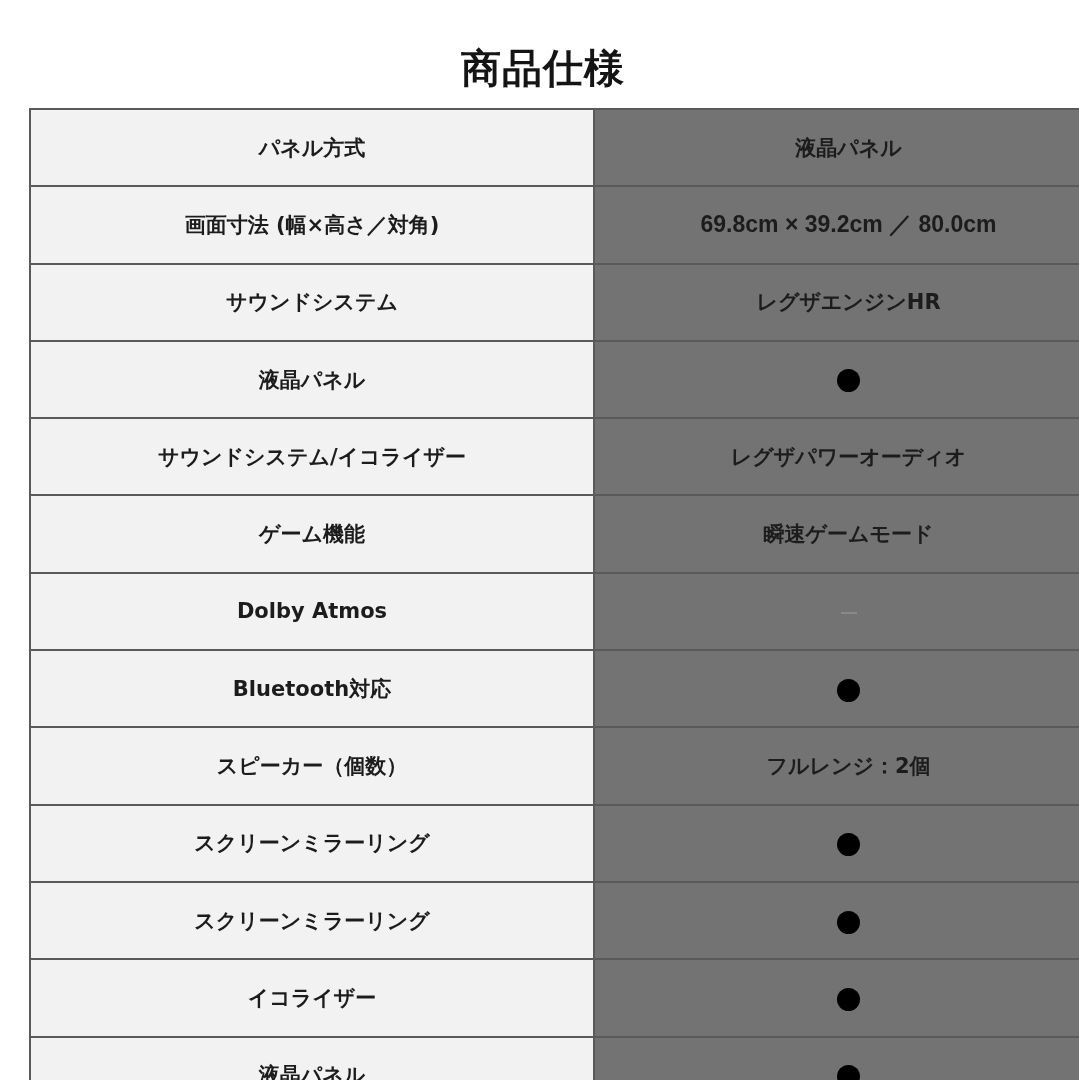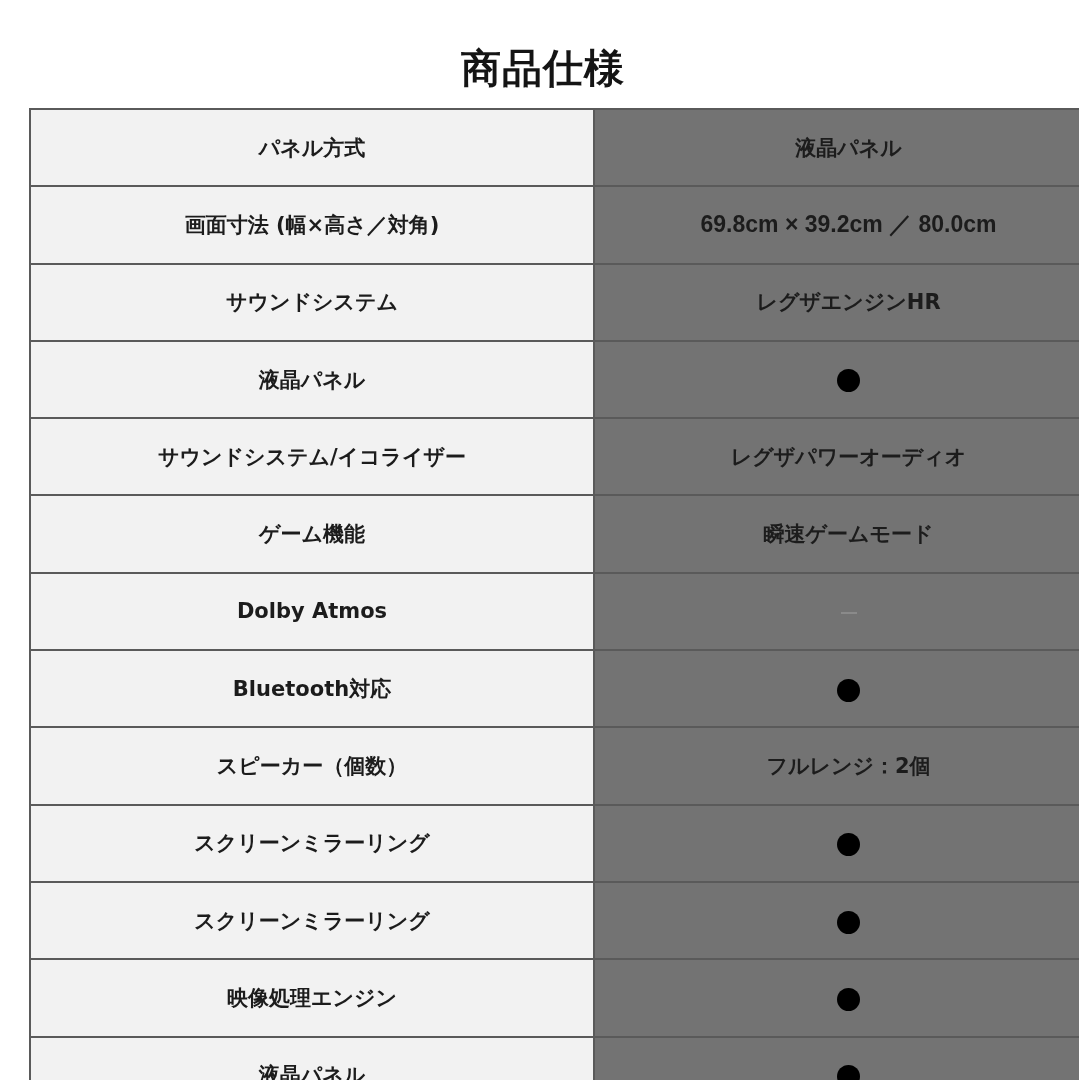--- a/index.html
+++ b/index.html
@@ -144,21 +144,21 @@
       </td>
     </tr>
     <tr>
       <td class="label">スクリーンミラーリング</td>
       <td class="value">
         <span class="dot"></span>
         <span class="hidden-text">●</span>
       </td>
     </tr>
     <tr>
-      <td class="label">映像処理エンジン</td>
+      <td class="label">イコライザー</td>
       <td class="value">
         <span class="dot"></span>
         <span class="hidden-text">●</span>
       </td>
     </tr>
     <tr>
       <td class="label">液晶パネル</td>
       <td class="value">
         <span class="dot"></span>
         <span class="hidden-text">●</span>

